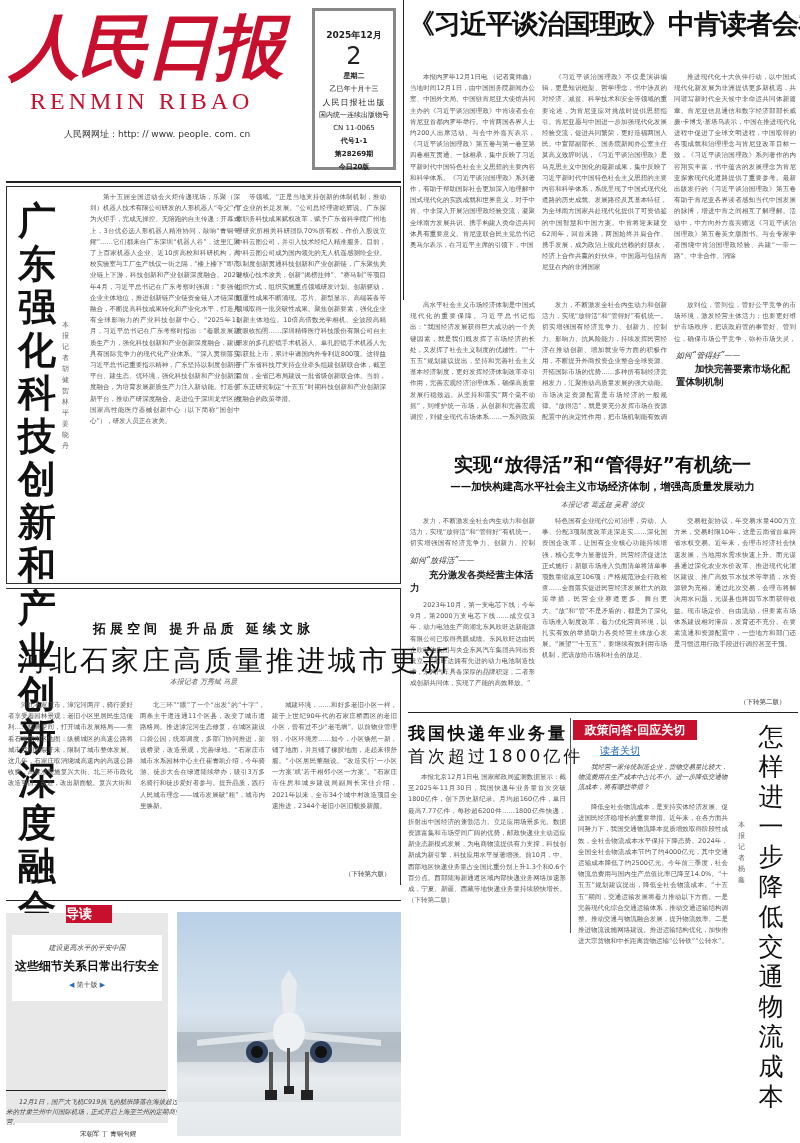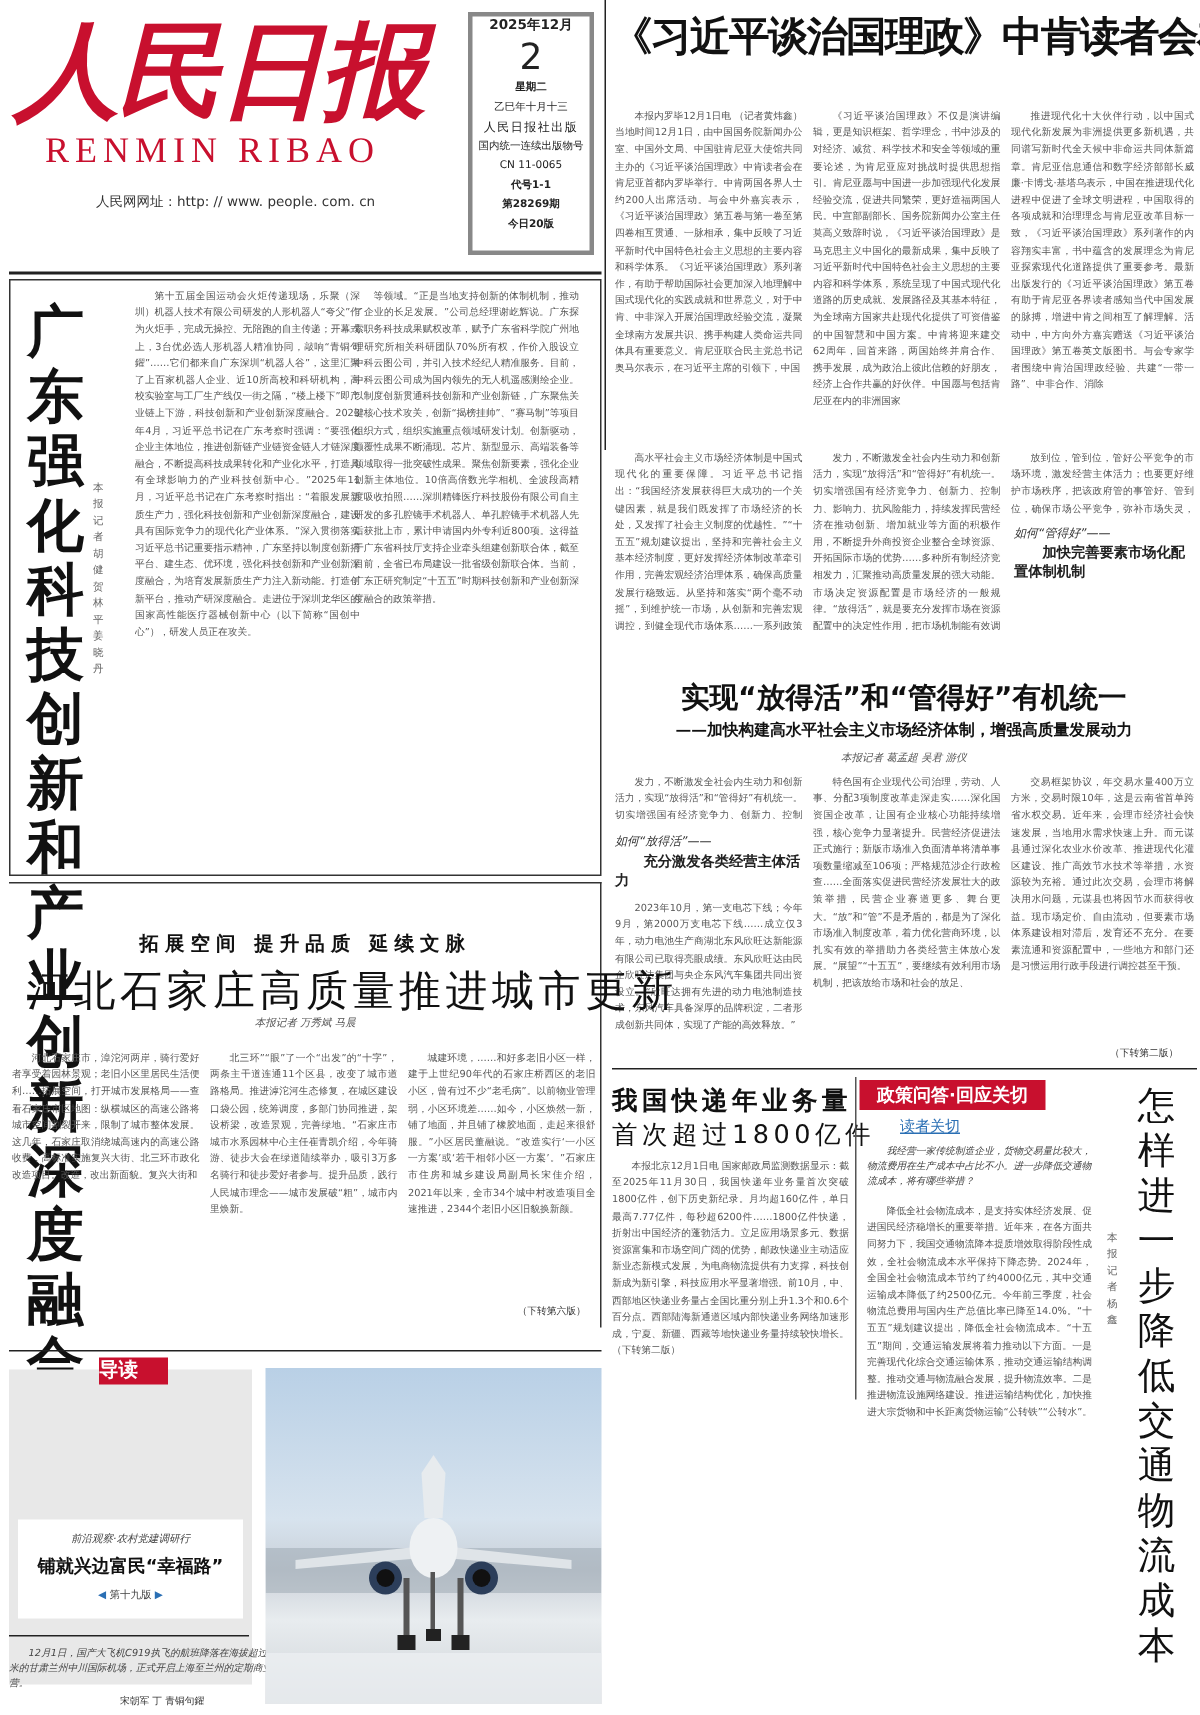--- a/index.html
+++ b/index.html
@@ -1,21 +1,21 @@
 <!DOCTYPE html>
 <html><head>
 <meta charset="utf-8">
 <style>
 *{box-sizing:border-box;margin:0;padding:0}
 body{width:800px;height:1143px;background:#fff;font-family:"DejaVu Sans",sans-serif;color:#222;position:relative;overflow:hidden}
 .abs{position:absolute}
 .masthead-logo{left:10px;top:8px;width:290px;height:78px;color:#c8102e;font-family:"DejaVu Serif",serif;font-size:70px;font-weight:bold;font-style:italic;letter-spacing:-2px;line-height:78px}
 .masthead-pinyin{left:30px;top:88px;color:#c8102e;font-family:"Liberation Serif",serif;font-size:24px;letter-spacing:4px}
 .masthead-url{left:64px;top:128px;font-size:9px;color:#333}
-.datebox{left:312px;top:8px;width:84px;height:162px;border:3px solid #888;text-align:center;padding-top:0;font-size:7px;line-height:13px}
+.datebox{left:312px;top:8px;width:84px;height:162px;border:3px solid #888;text-align:center;padding-top:18px;font-size:7px;line-height:13px}
 .datebox .ym{font-size:9px;font-weight:bold}
 .datebox .day{font-size:24px;line-height:28px}
 .datebox .b{font-weight:bold}
 .rule{background:#222}
 .head-main{left:408px;top:6px;width:392px;font-size:27px;font-weight:bold;font-family:"DejaVu Sans",sans-serif;letter-spacing:-1px;white-space:nowrap;color:#111}
 .col{font-size:6.5px;line-height:11.2px;color:#555;text-align:justify;overflow:hidden}
 .col p{text-indent:2em}
 .vhead{font-size:38px;font-weight:bold;line-height:43px;color:#111;width:46px;text-align:center}
 .vbyline{font-size:7px;color:#666;width:10px;line-height:11px;word-break:break-all}
 .section-head{text-align:center;color:#111}
@@ -124,24 +124,24 @@
   </div>
 <div class="abs col" style="left:272px;top:700px;width:125px;height:168px">
     <p>城建环境，……和好多老旧小区一样，建于上世纪90年代的石家庄桥西区的老旧小区，曾有过不少“老毛病”。以前物业管理弱，小区环境差……如今，小区焕然一新，铺了地面，并且铺了橡胶地面，走起来很舒服。”小区居民董融说。“改造实行‘一小区一方案’或‘若干相邻小区一方案’。”石家庄市住房和城乡建设局副局长宋佳介绍，2021年以来，全市34个城中村改造项目全速推进，2344个老旧小区旧貌换新颜。</p>
   </div>
 <div class="abs" style="left:345px;top:870px;font-size:6.5px;color:#333">（下转第六版）</div>
 
 <div class="abs rule" style="left:6px;top:900px;width:395px;height:1px"></div>
 
 <div class="abs guide">
   <div class="guide-tag">导读</div>
-  <div class="guide-item" style="top:100px">
-    <div class="kick">前沿观察·农村党建调研行</div>
-    <div class="ttl">铺就兴边富民“幸福路”</div>
-    <div class="pg"><span class="arr">◀</span> <span>第十九版</span> <span class="arr">▶</span></div>
+  <div class="guide-item" style="top:22px">
+    <div class="kick">建设更高水平的平安中国</div>
+    <div class="ttl">这些细节关系日常出行安全</div>
+    <div class="pg"><span class="arr">◀</span> <span>第十版</span> <span class="arr">▶</span></div>
   </div>
 </div>
 <div class="abs rule" style="left:6px;top:1090px;width:160px;height:1px"></div>
 <div class="abs" style="left:6px;top:1097px;width:195px;font-size:6.5px;line-height:10px;color:#444;font-style:italic;text-indent:2em">12月1日，国产大飞机C919执飞的航班降落在海拔超过1940米的甘肃兰州中川国际机场，正式开启上海至兰州的定期商业航班运营。</div>
 <div class="abs" style="left:80px;top:1130px;font-size:6.5px;color:#333">宋朝军 丁 青铜句鑃</div>
 
 <div class="abs photo">
   <svg width="224" height="224" viewBox="0 0 224 224">
     <rect x="0" y="120" width="224" height="30" fill="#9aa6b0" opacity=".5"></rect>
     <path d="M20 128 L112 118 L204 128 L204 134 L112 126 L20 134Z" fill="#dfe4e8"></path>

